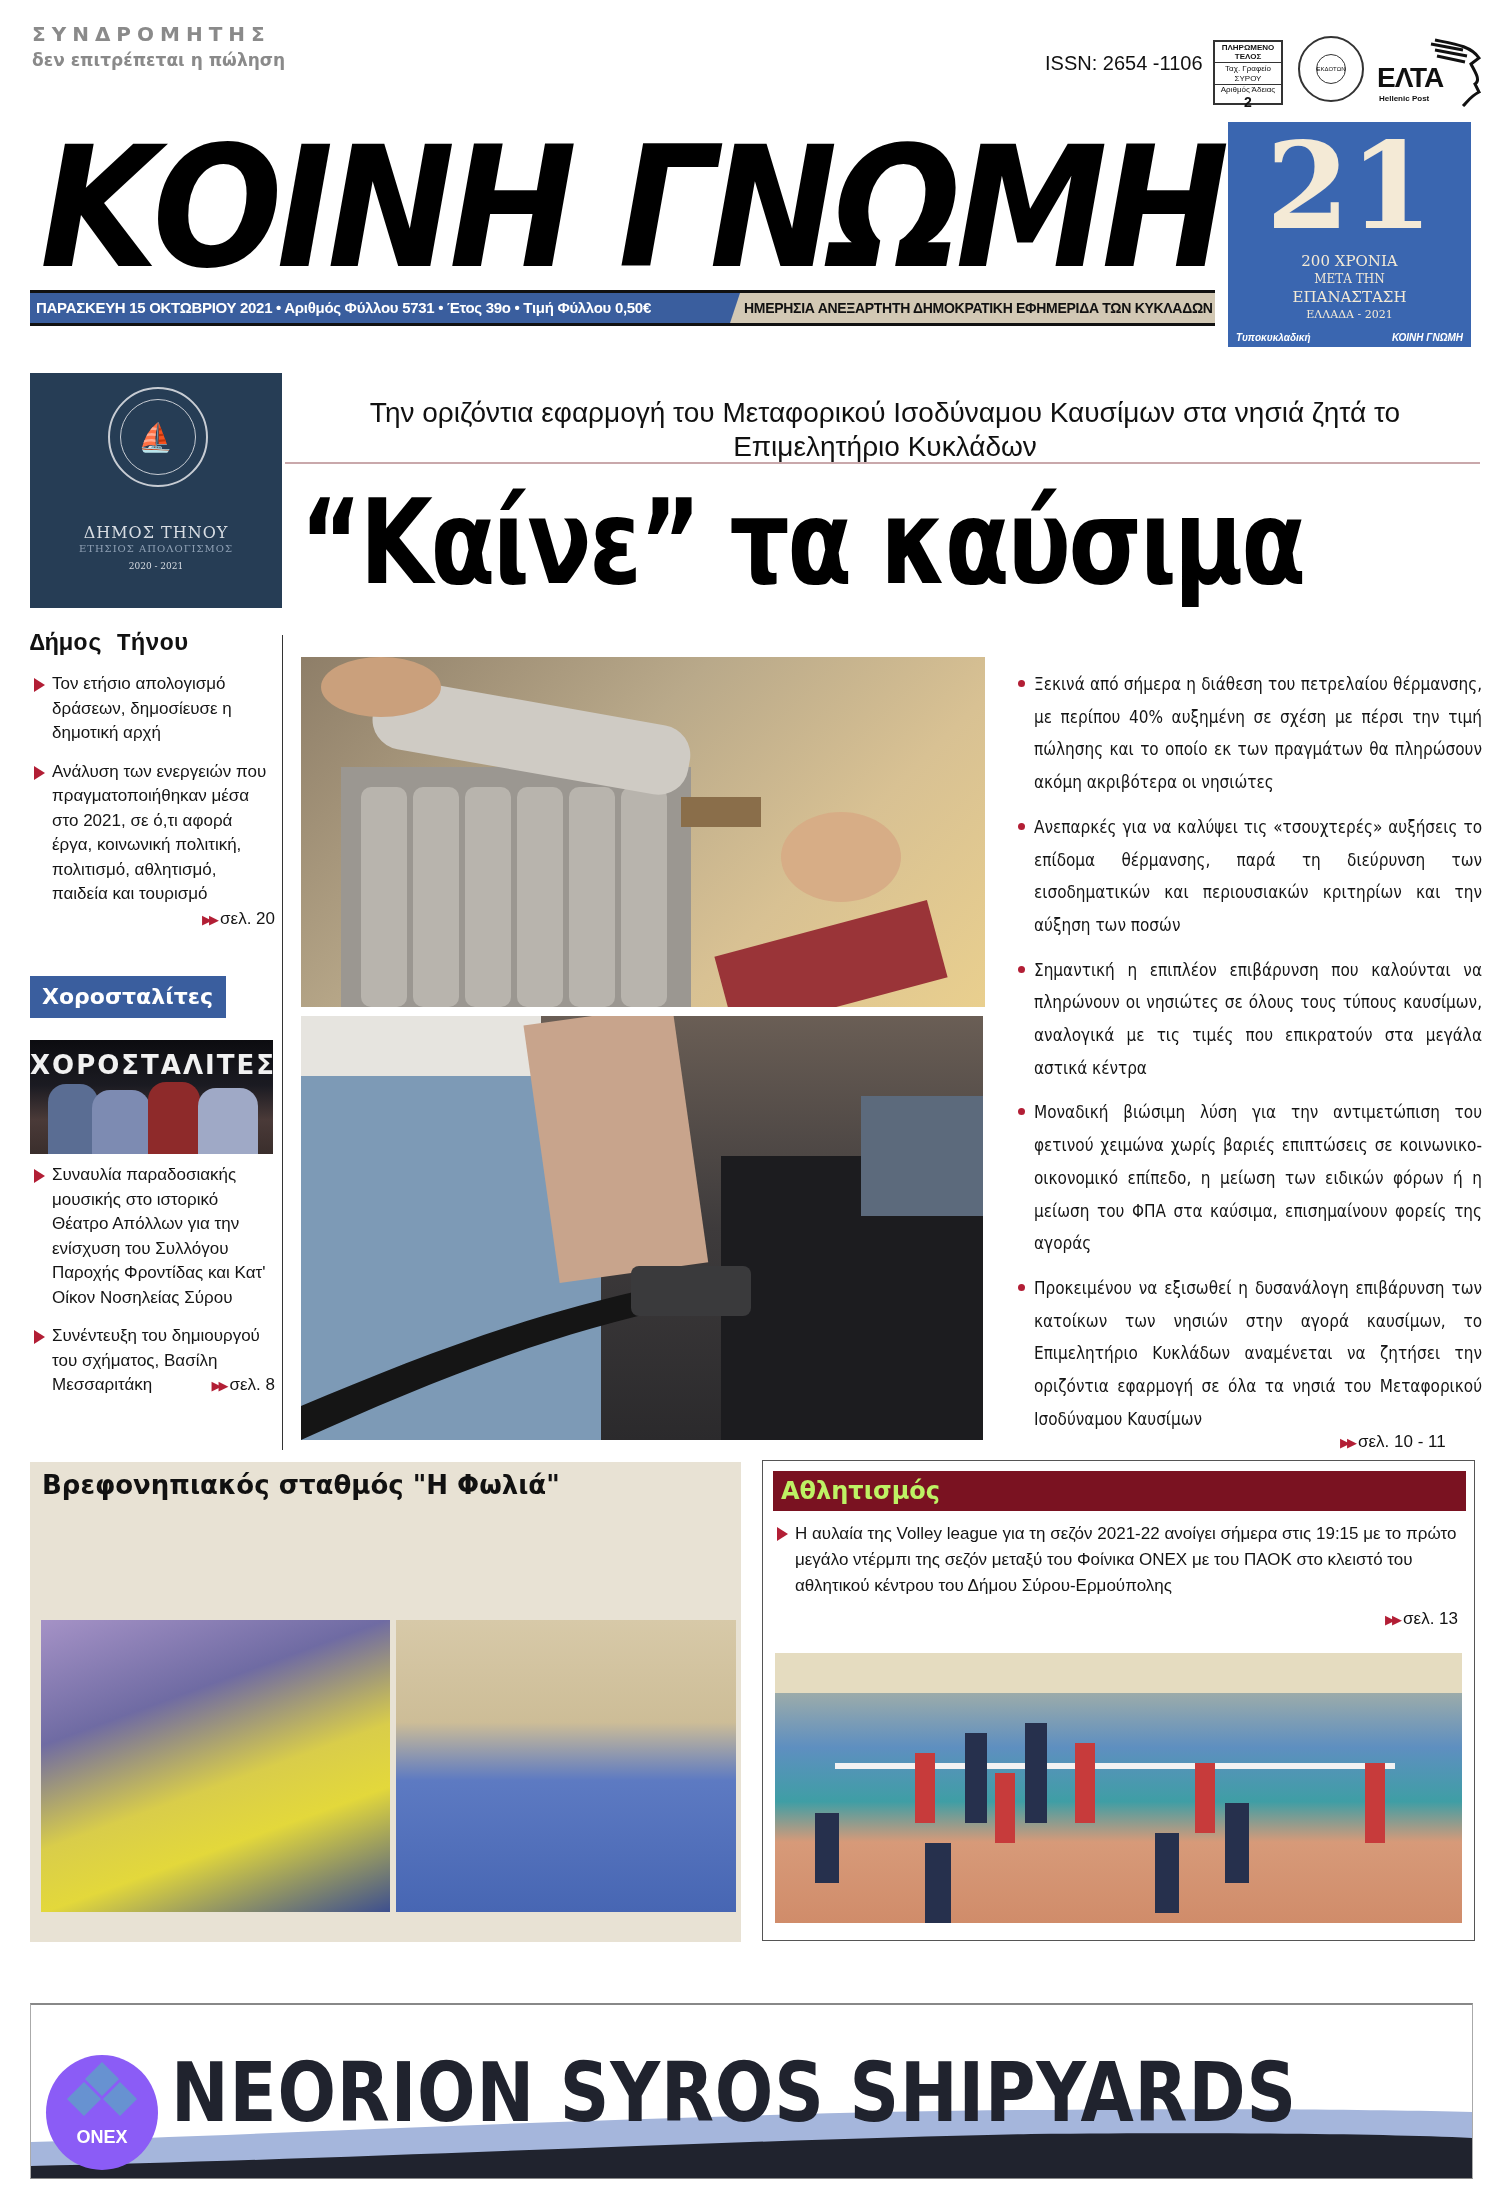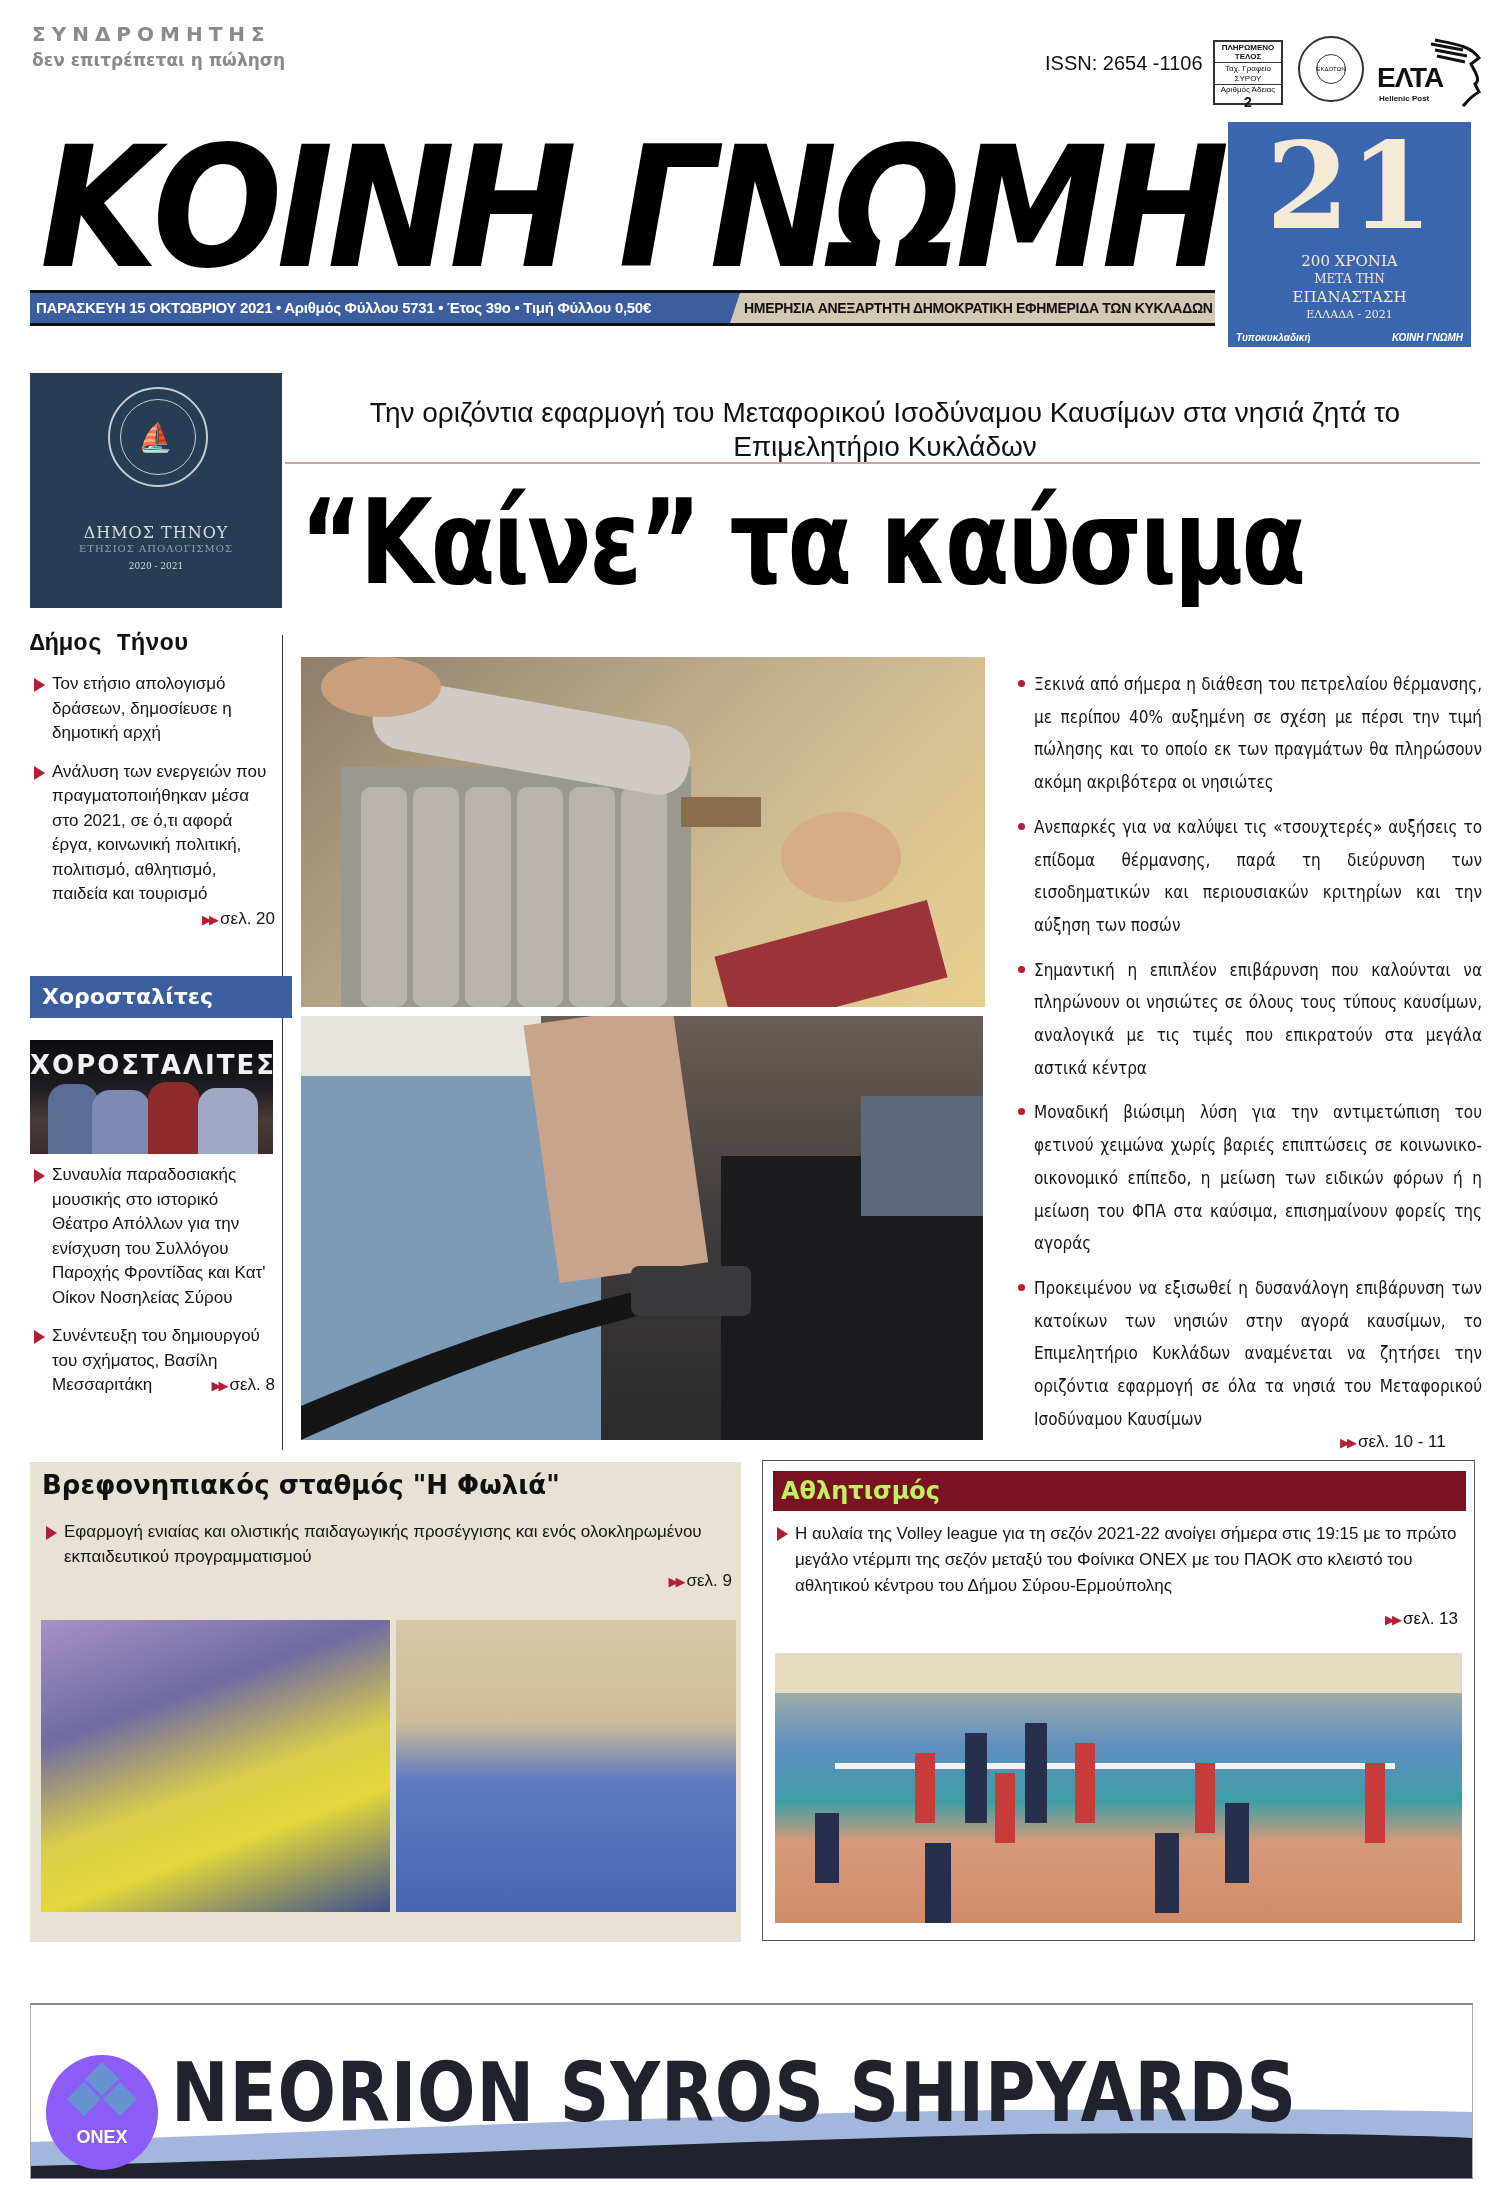--- a/index.html
+++ b/index.html
@@ -168,21 +168,21 @@
 
 <div class="abs side-h" style="left:30px; top:630px;">Δήμος Τήνου</div>
 <div class="abs" style="left:30px; top:672px; width:245px;">
   <div class="bul">Τον ετήσιο απολογισμό δράσεων, δημοσίευσε η δημοτική αρχή</div>
   <div class="bul">
     <span>Ανάλυση των ενεργειών που πραγματοποιήθηκαν μέσα στο 2021, σε ό,τι αφορά έργα, κοινωνική πολιτική, πολιτισμό, αθλητισμό, παιδεία και τουρισμό</span>
     <span class="seepage"><span class="arr">▶▶</span><span>σελ. 20</span></span>
   </div>
 </div>
 
-<div class="abs side-bar-h" style="left:30px; top:976px; width:262px;">Χοροσταλίτες</div>
+<div class="abs side-bar-h" style="left:30px; top:976px; width:196px;">Χοροσταλίτες</div>
 
 <div class="abs choro-photo">
   <div class="title">ΧΟΡΟΣΤΑΛΙΤΕΣ</div>
   <div class="p" style="left:18px; width:50px; height:70px; background:#5a6d93;"></div>
   <div class="p" style="left:62px; width:58px; height:64px; background:#7d8bb2;"></div>
   <div class="p" style="left:118px; width:52px; height:72px; background:#8e2a2a;"></div>
   <div class="p" style="left:168px; width:60px; height:66px; background:#9fa9c6;"></div>
 </div>
 
 <div class="abs" style="left:30px; top:1163px; width:245px;">
@@ -235,24 +235,20 @@
   <div class="rb">Μοναδική βιώσιμη λύση για την αντιμετώπιση του φετινού χειμώνα χωρίς βαριές επιπτώσεις σε κοινωνικο-οικονομικό επίπεδο, η μείωση των ειδικών φόρων ή η μείωση του ΦΠΑ στα καύσιμα, επισημαίνουν φορείς της αγοράς</div>
   <div class="rb">Προκειμένου να εξισωθεί η δυσανάλογη επιβάρυνση των κατοίκων των νησιών στην αγορά καυσίμων, το Επιμελητήριο Κυκλάδων αναμένεται να ζητήσει την οριζόντια εφαρμογή σε όλα τα νησιά του Μεταφορικού Ισοδύναμου Καυσίμων</div>
 </div>
 <div class="abs right-seepage">
   <span class="arr">▶▶</span><span>σελ. 10 - 11</span>
 </div>
 
 <div class="abs nursery">
   <h2>Βρεφονηπιακός σταθμός "Η Φωλιά"</h2>
   <div class="list">
-    <div class="bul">
-      <span>Εφαρμογή ενιαίας και ολιστικής παιδαγωγικής προσέγγισης και ενός ολοκληρωμένου εκπαιδευτικού προγραμματισμού</span>
-      <span class="seepage" style="margin-top:24px;"><span class="arr">▶▶</span><span>σελ. 9</span></span>
-    </div>
   </div>
   <div class="ph1"></div>
   <div class="ph2"></div>
 </div>
 
 <div class="abs sports">
   <div class="bar">Αθλητισμός</div>
   <div class="list">
     <div class="bul">Η αυλαία της Volley league για τη σεζόν 2021-22 ανοίγει σήμερα στις 19:15 με το πρώτο μεγάλο ντέρμπι της σεζόν μεταξύ του Φοίνικα ΟΝΕΧ με του ΠΑΟΚ στο κλειστό του αθλητικού κέντρου του Δήμου Σύρου-Ερμούπολης</div>
   </div>

